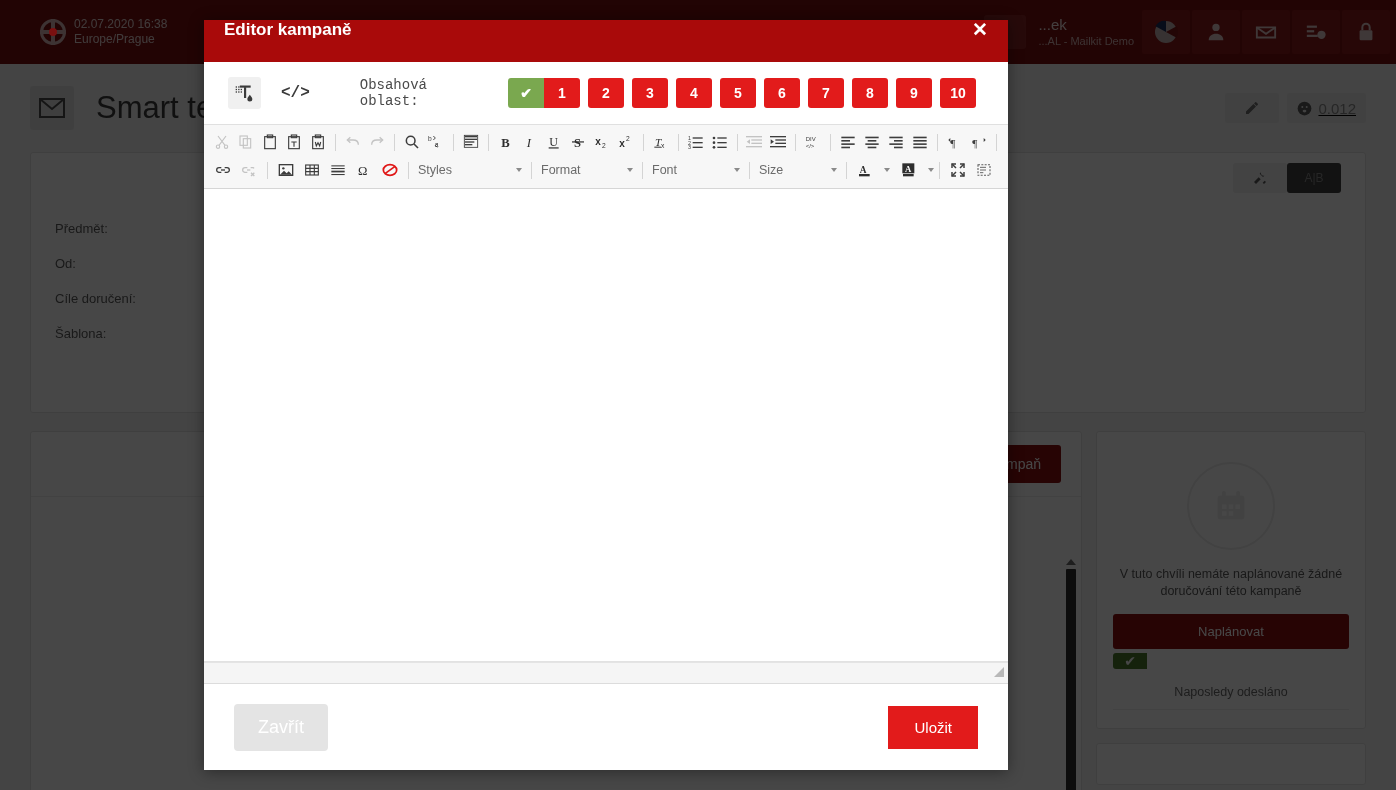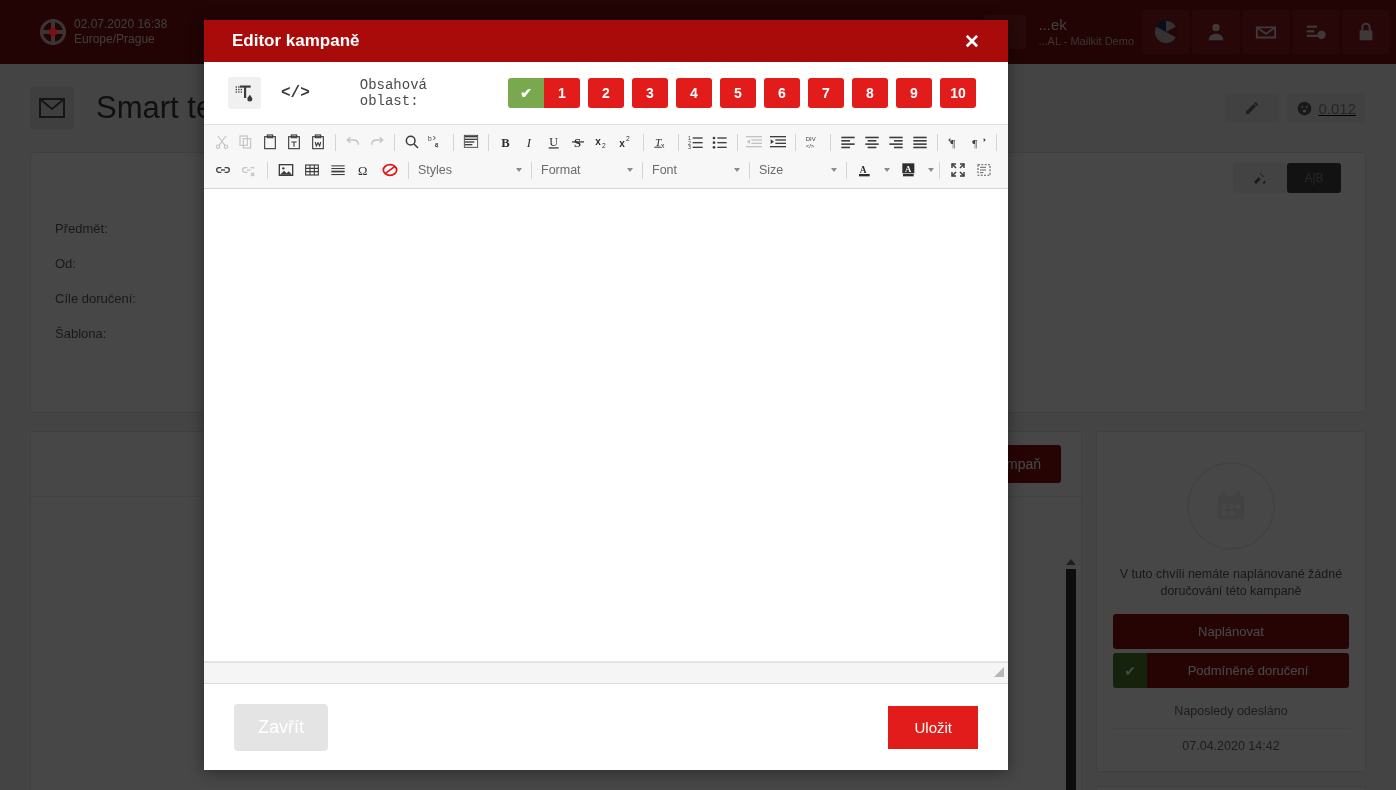--- a/index.html
+++ b/index.html
@@ -63,21 +63,21 @@
   .rbtn2 .lbl{flex:1;background:#8b1111;color:#fff;font-size:13px;padding:10px;}
   .rsub{font-size:12.5px;color:#6a6a6a;margin-top:16px;padding-bottom:10px;border-bottom:1px solid #ececec;}
   .rdate{font-size:12.5px;color:#6a6a6a;padding-top:10px;}
   .rcard2{background:#fff;border:1px solid #e2e2e2;border-radius:3px;padding:20px 16px;margin-top:14px;display:flex;align-items:center;gap:14px;}
 
   
   #overlay{position:absolute;inset:0;background:rgba(0,0,0,.72);}
 
   
   #modal{position:absolute;left:204px;top:20px;width:804px;height:750px;background:#fff;box-shadow:0 2px 14px rgba(0,0,0,.4);display:flex;flex-direction:column;}
-  .m-head{height:42px;background:#a90a0a;display:flex;align-items:center;padding:0 28px;flex:none;}
+  .m-head{height:42px;background:#a90a0a;display:flex;align-items:flex-start;padding:0 20px;flex:none;}
   .m-title{color:#fff;font-size:17px;font-weight:bold;}
   .m-x{margin-left:auto;color:#fff;font-size:19px;line-height:1;cursor:pointer;font-weight:bold;}
 
   .m-modebar{height:62px;display:flex;align-items:center;padding:0 24px;flex:none;background:#fff;}
   .modebtn{width:34px;height:32px;display:flex;align-items:center;justify-content:center;border-radius:3px;}
   .modebtn.active{background:#f0f0f0;}
   .codebtn{margin-left:12px;font-family:"Liberation Mono",monospace;font-size:16px;color:#3b3b3b;font-weight:bold;padding:4px 8px;}
   .oa-label{margin-left:42px;font-size:14px;color:#4a4a4a;font-family:Liberation Mono, monospace;}
   .oa-btns{display:flex;margin-left:18px;}
   .oa-btn{width:36px;height:30px;background:#e21b1b;color:#fff;font-size:14px;font-weight:bold;display:flex;align-items:center;justify-content:center;border-radius:3px;margin-right:8px;}
@@ -249,24 +249,22 @@
                 <rect x="10.5" y="11" width="3" height="3" fill="#fff"></rect>
                 <rect x="15" y="11" width="3" height="3" fill="#fff"></rect>
                 <rect x="6" y="15.5" width="3" height="3" fill="#fff"></rect>
                 <rect x="10.5" y="15.5" width="3" height="3" fill="#fff"></rect>
               </svg>
           </div>
           <div class="rtext">V tuto chvíli nemáte naplánované žádné doručování této kampaně</div>
           <div class="rbtn">Naplánovat</div>
           <div class="rbtn2">
             <div class="ok">✔</div>
-            <div class="lbl">Podmíněné doručení</div>
           </div>
           <div class="rsub">Naposledy odesláno</div>
-          <div class="rdate">07.04.2020 14:42</div>
         </div>
         <div class="rcard2">
           
           
         </div>
       </div>
     </div>
   </div>
 </div>
 

